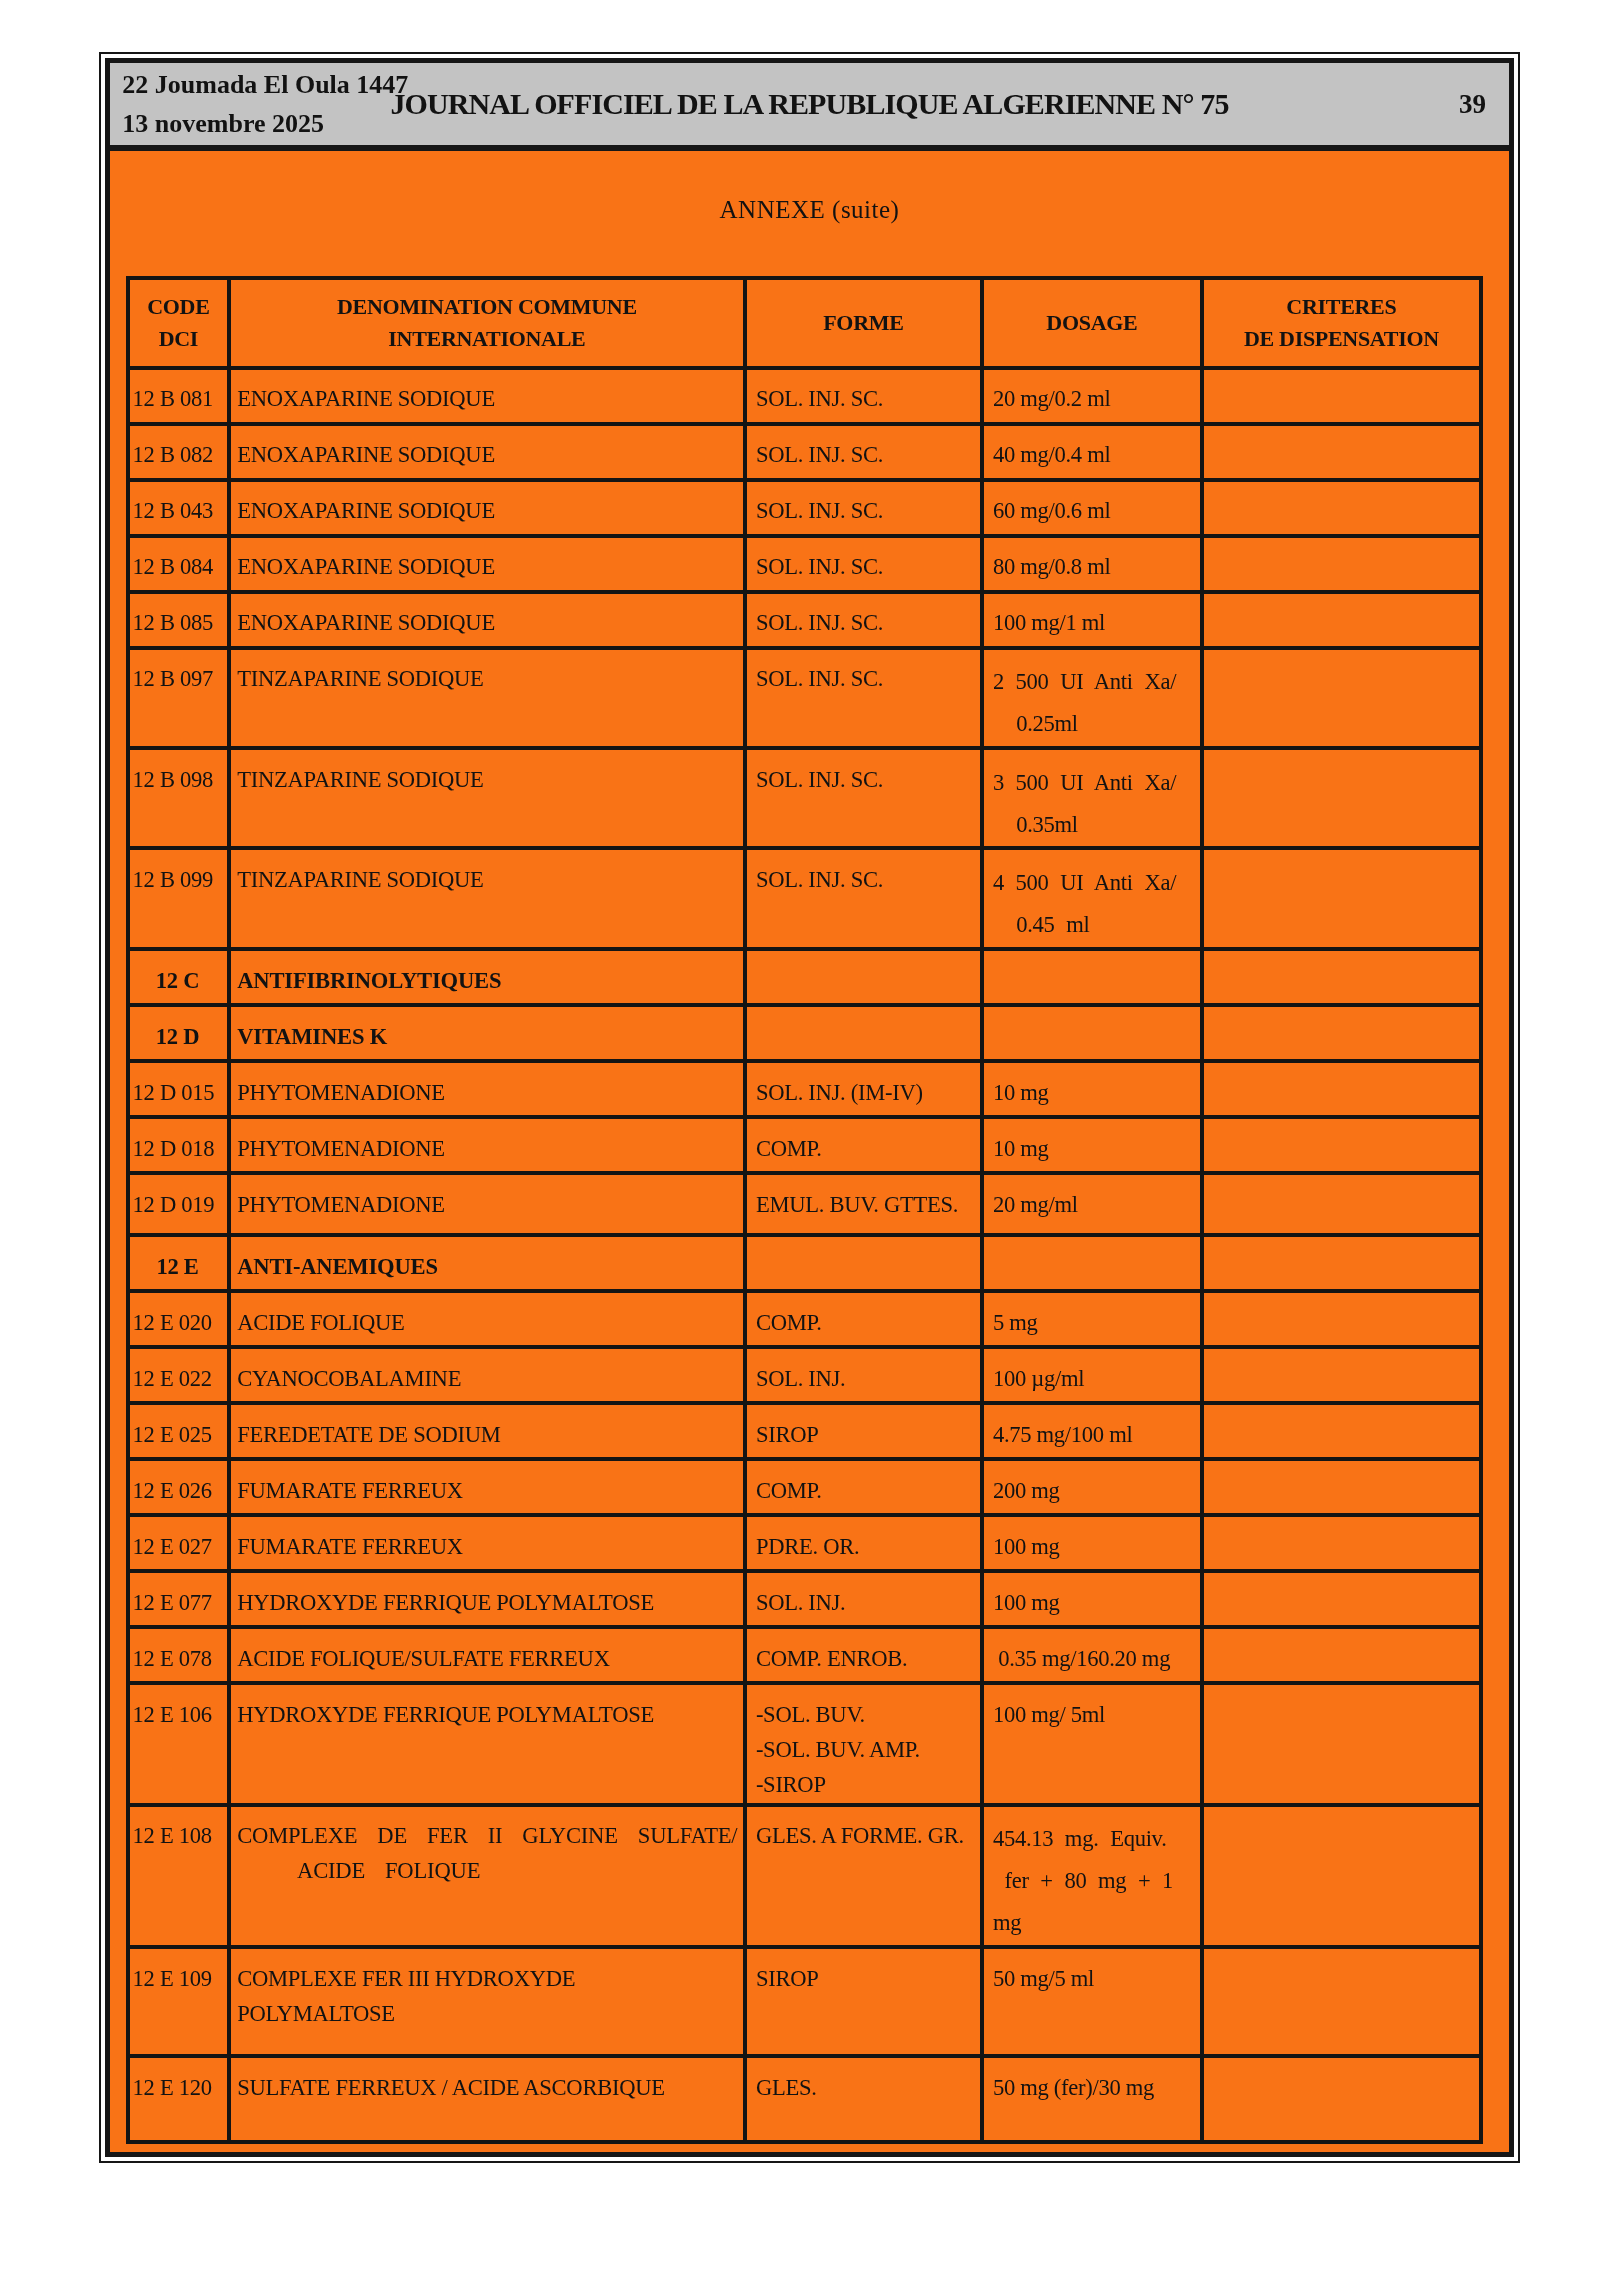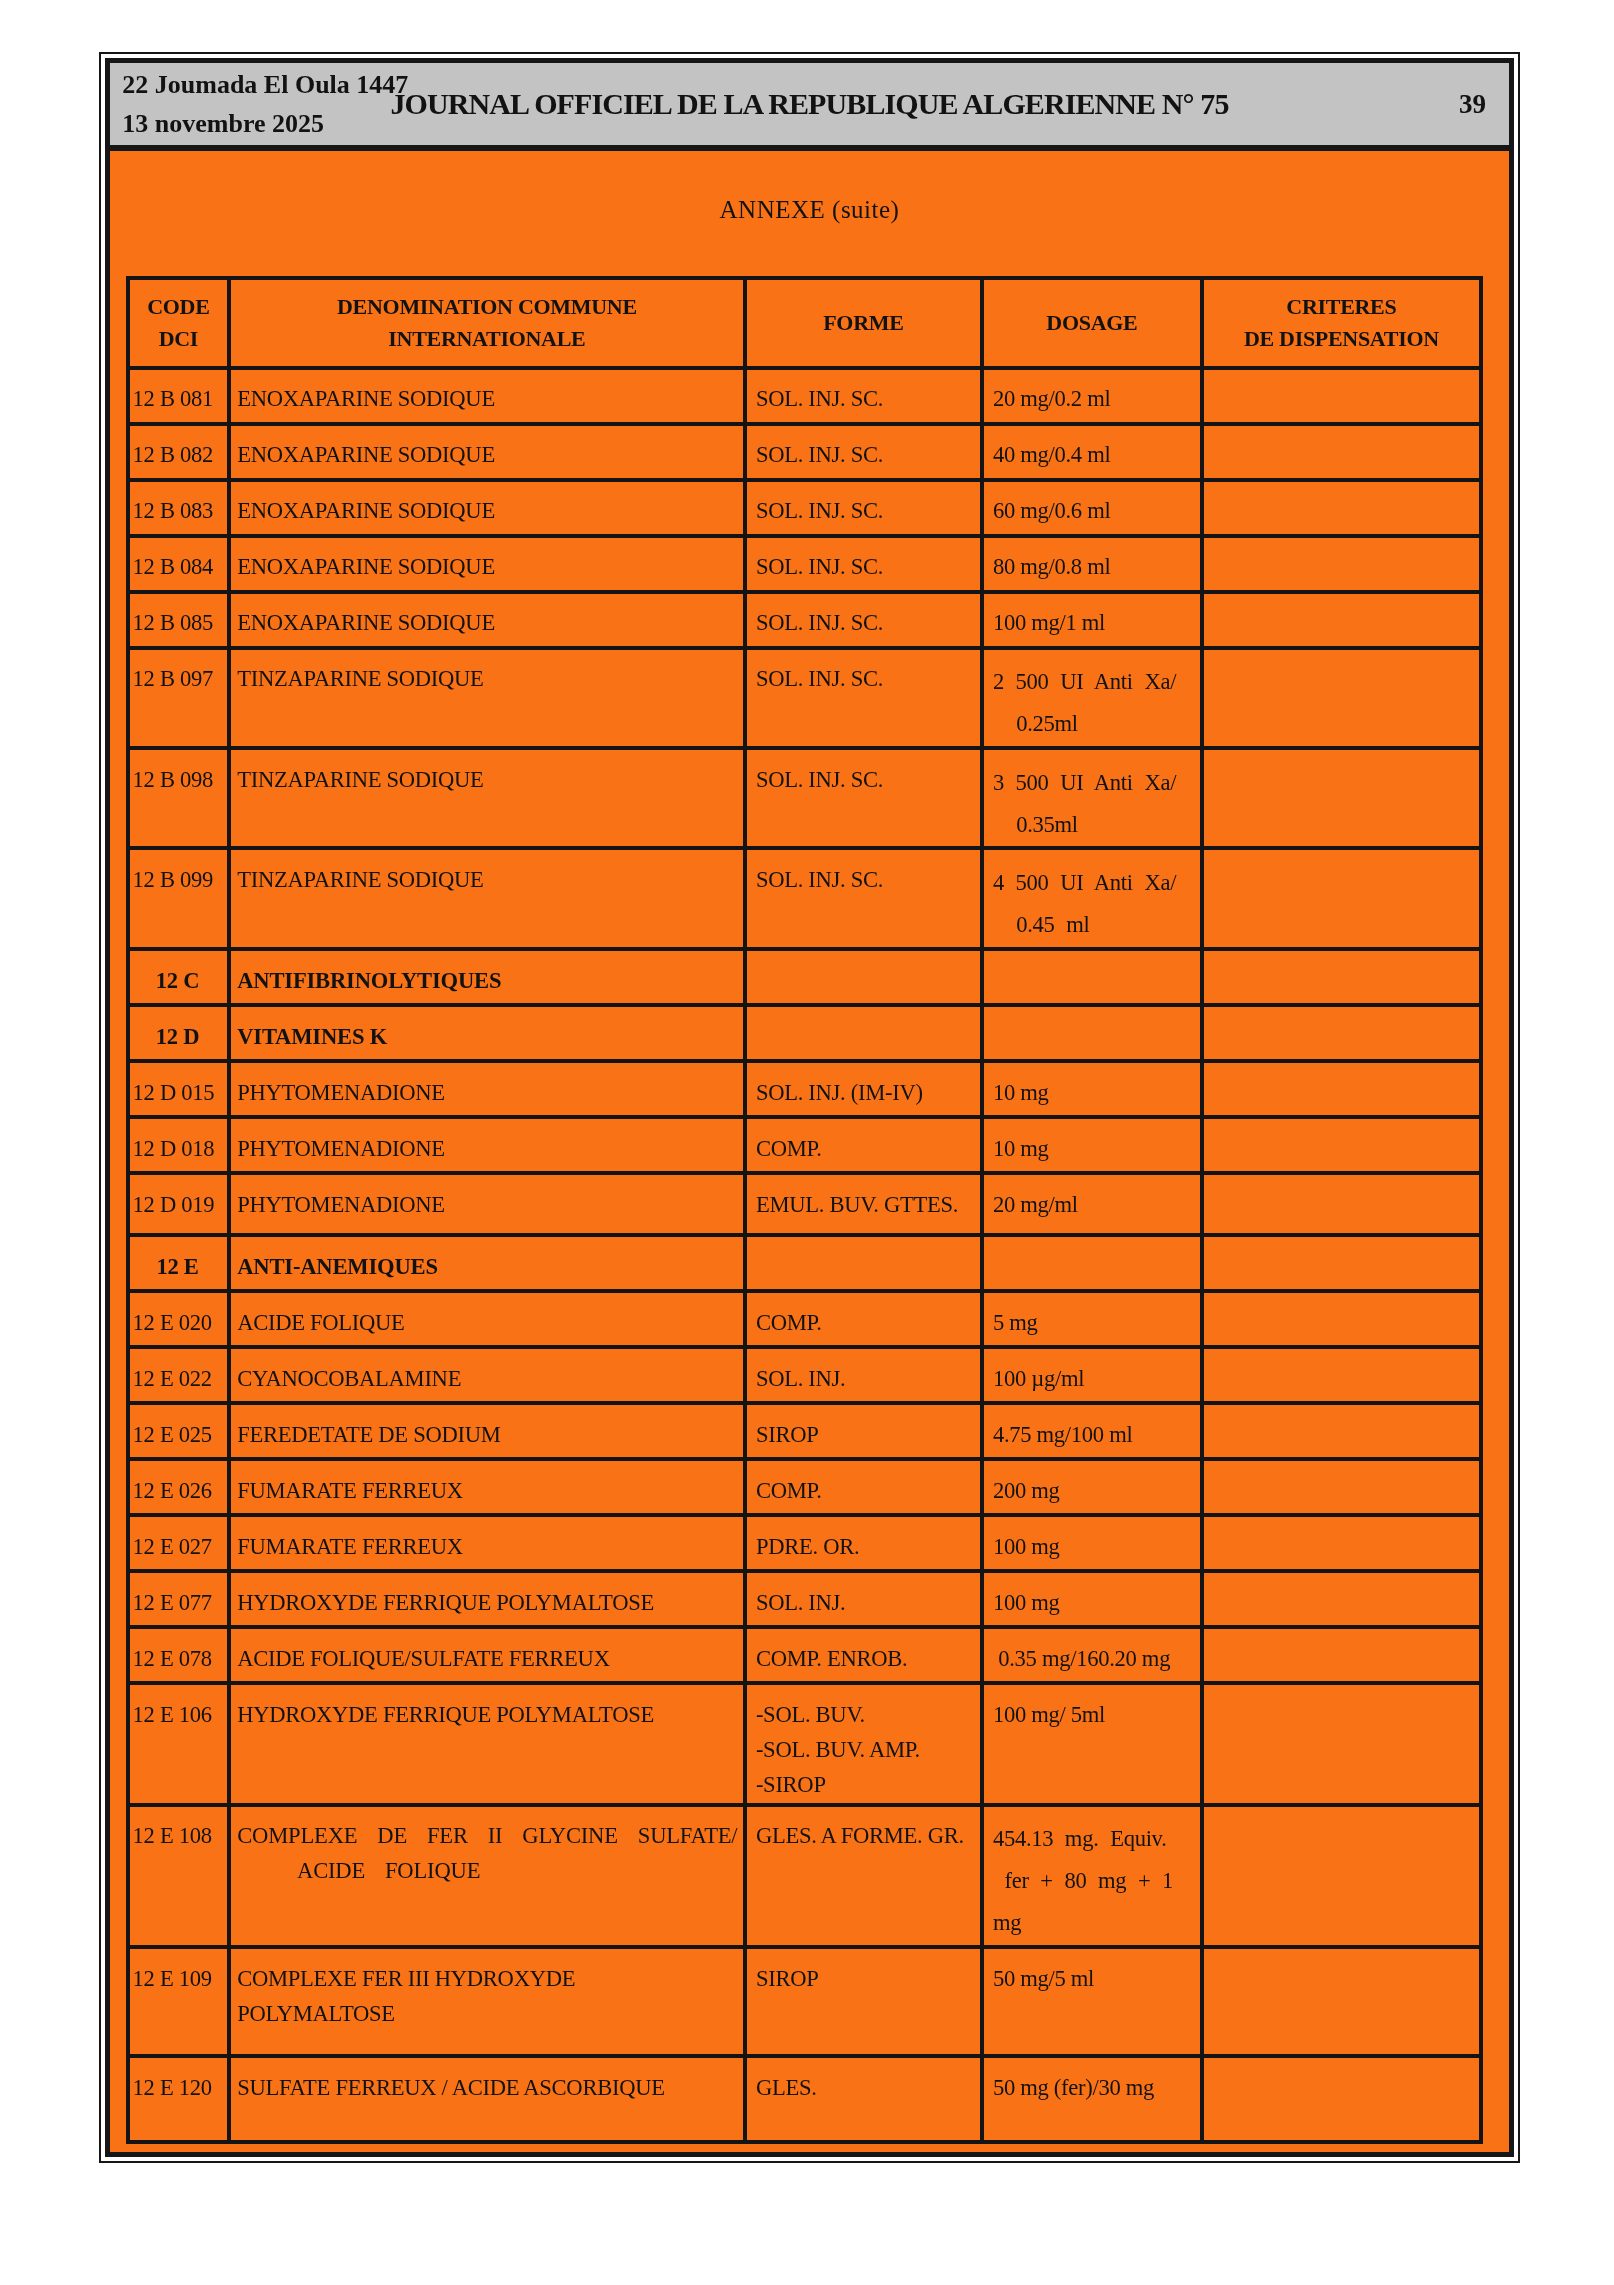--- a/index.html
+++ b/index.html
@@ -167,21 +167,21 @@
               <td class="criteres"></td>
             </tr>
             <tr>
               <td class="code">12 B 082</td>
               <td class="name">ENOXAPARINE SODIQUE</td>
               <td class="forme">SOL. INJ. SC.</td>
               <td class="dosage">40 mg/0.4 ml</td>
               <td class="criteres"></td>
             </tr>
             <tr>
-              <td class="code">12 B 083</td>
+              <td class="code">12 B 043</td>
               <td class="name">ENOXAPARINE SODIQUE</td>
               <td class="forme">SOL. INJ. SC.</td>
               <td class="dosage">60 mg/0.6 ml</td>
               <td class="criteres"></td>
             </tr>
             <tr>
               <td class="code">12 B 084</td>
               <td class="name">ENOXAPARINE SODIQUE</td>
               <td class="forme">SOL. INJ. SC.</td>
               <td class="dosage">80 mg/0.8 ml</td>

